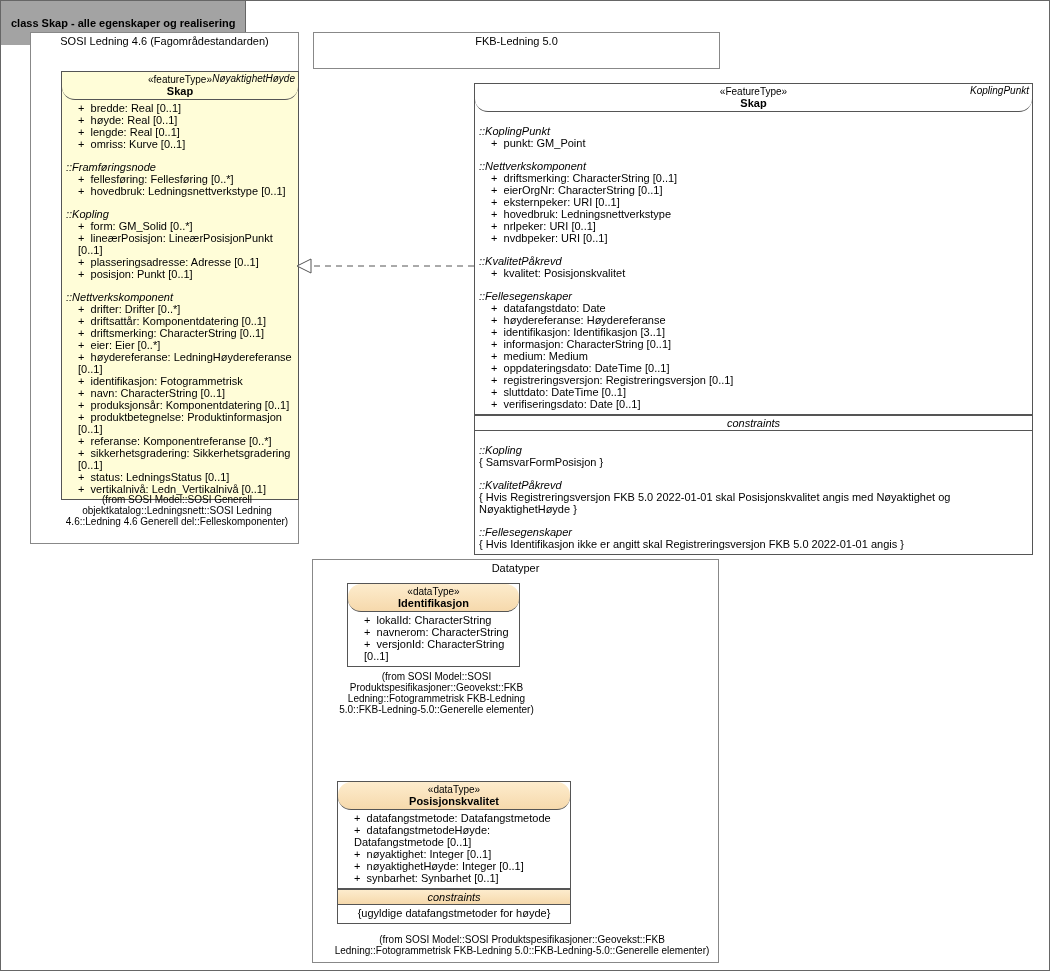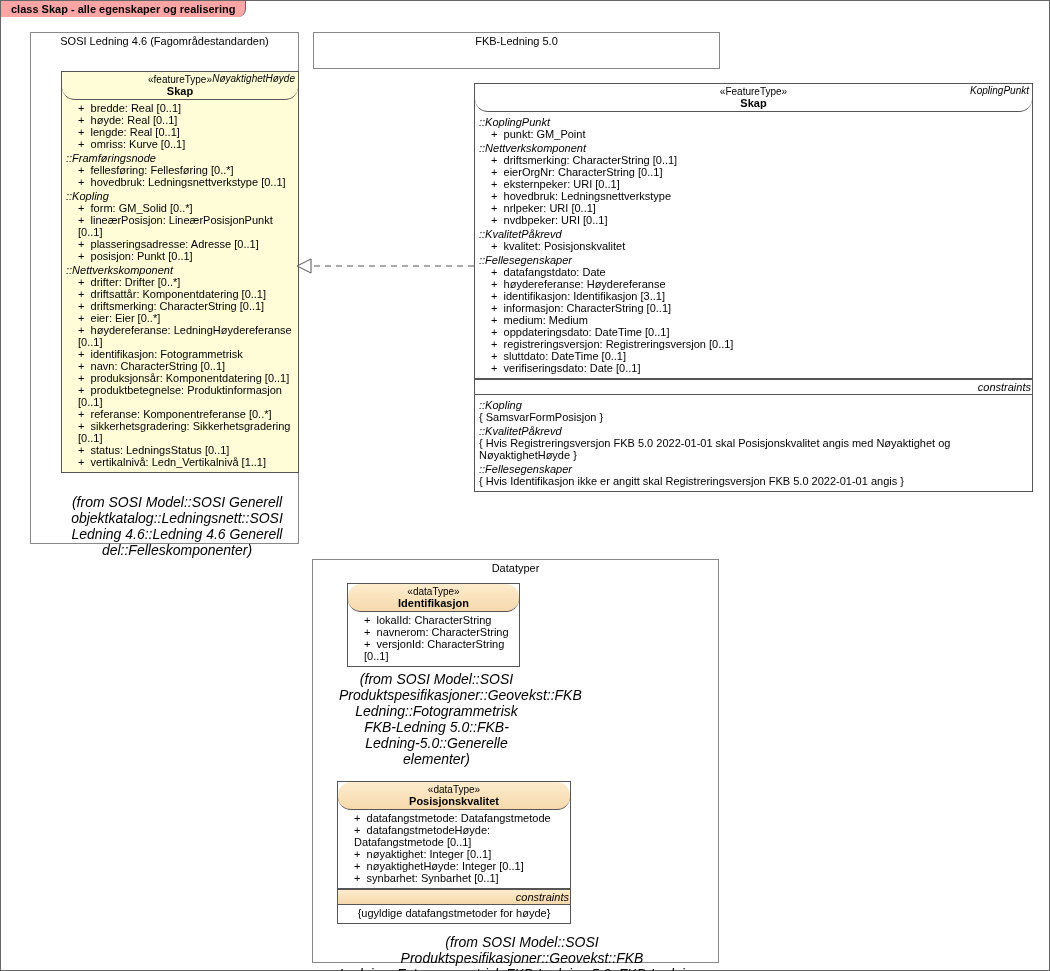--- a/index.html
+++ b/index.html
@@ -14,24 +14,24 @@
     position: relative;
     width: 1050px;
     height: 971px;
     border: 1px solid #666;
     box-sizing: border-box;
   }
   .tab {
     position: absolute;
     top: -1px;
     left: -1px;
-    background: #fca5a5;
+    background: #a3a3a3;
     border: 1px solid #666;
     border-bottom: none;
-    padding: 2px 10px;
+    padding: 16px 10px;
     font-weight: bold;
     border-radius: 0 0 8px 0;
   }
   .package {
     position: absolute;
     border: 1px solid #888;
     background: #fff;
   }
   .package-title {
     text-align: center;
@@ -58,34 +58,33 @@
     font-style: italic;
     font-size: 10px;
   }
   .stereo { font-size: 10px; }
   .classname { font-weight: bold; }
   .section {
     border-bottom: 1px solid #555;
     padding: 2px 4px 4px 4px;
   }
   .section:last-child { border-bottom: none; }
-  .grp-head { font-style: italic; margin-top:2px; }
+  .grp-head { font-style: italic; margin-top:11px; }
   .attr { padding-left: 12px; }
   .attr::before { content: "+  "; white-space: pre; }
   .constraint-head {
-    text-align: right;
+    text-align: center;
     font-style: italic;
     padding: 1px;
     border-top: 1px solid #555;
     border-bottom: 1px solid #555;
   }
   .source {
-    font-style: italic;
-    text-align: center;
-    font-size: 14px;
+    text-align: center;
+    font-size: 10px;
     padding: 3px 6px;
   }
   svg.overlay {
     position: absolute;
     top: 0; left: 0;
     pointer-events: none;
   }
 </style>
 </head>
 <body>
@@ -135,21 +134,21 @@
           <div class="attr">driftsmerking: CharacterString [0..1]</div>
           <div class="attr">eier: Eier [0..*]</div>
           <div class="attr">høydereferanse: LedningHøydereferanse [0..1]</div>
           <div class="attr">identifikasjon: Fotogrammetrisk</div>
           <div class="attr">navn: CharacterString [0..1]</div>
           <div class="attr">produksjonsår: Komponentdatering [0..1]</div>
           <div class="attr">produktbetegnelse: Produktinformasjon [0..1]</div>
           <div class="attr">referanse: Komponentreferanse [0..*]</div>
           <div class="attr">sikkerhetsgradering: Sikkerhetsgradering [0..1]</div>
           <div class="attr">status: LedningsStatus [0..1]</div>
-          <div class="attr">vertikalnivå: Ledn_Vertikalnivå [1..1]</div>
+          <div class="attr">vertikalnivå: Ledn_Vertikalnivå [0..1]</div>
         </div>
     </div>
   </div>
   <div class="source" style="position:absolute; left:50px; top:490px; width:240px;">(from SOSI Model::SOSI Generell objektkatalog::Ledningsnett::SOSI Ledning 4.6::Ledning 4.6 Generell del::Felleskomponenter)</div>
 
   <div class="classbox" style="left:473px; top:82px; width:557px;">
     <div class="class-note">KoplingPunkt</div>
     <div class="class-head">
       <div class="stereo">«FeatureType»</div>
       <div class="classname">Skap</div>

